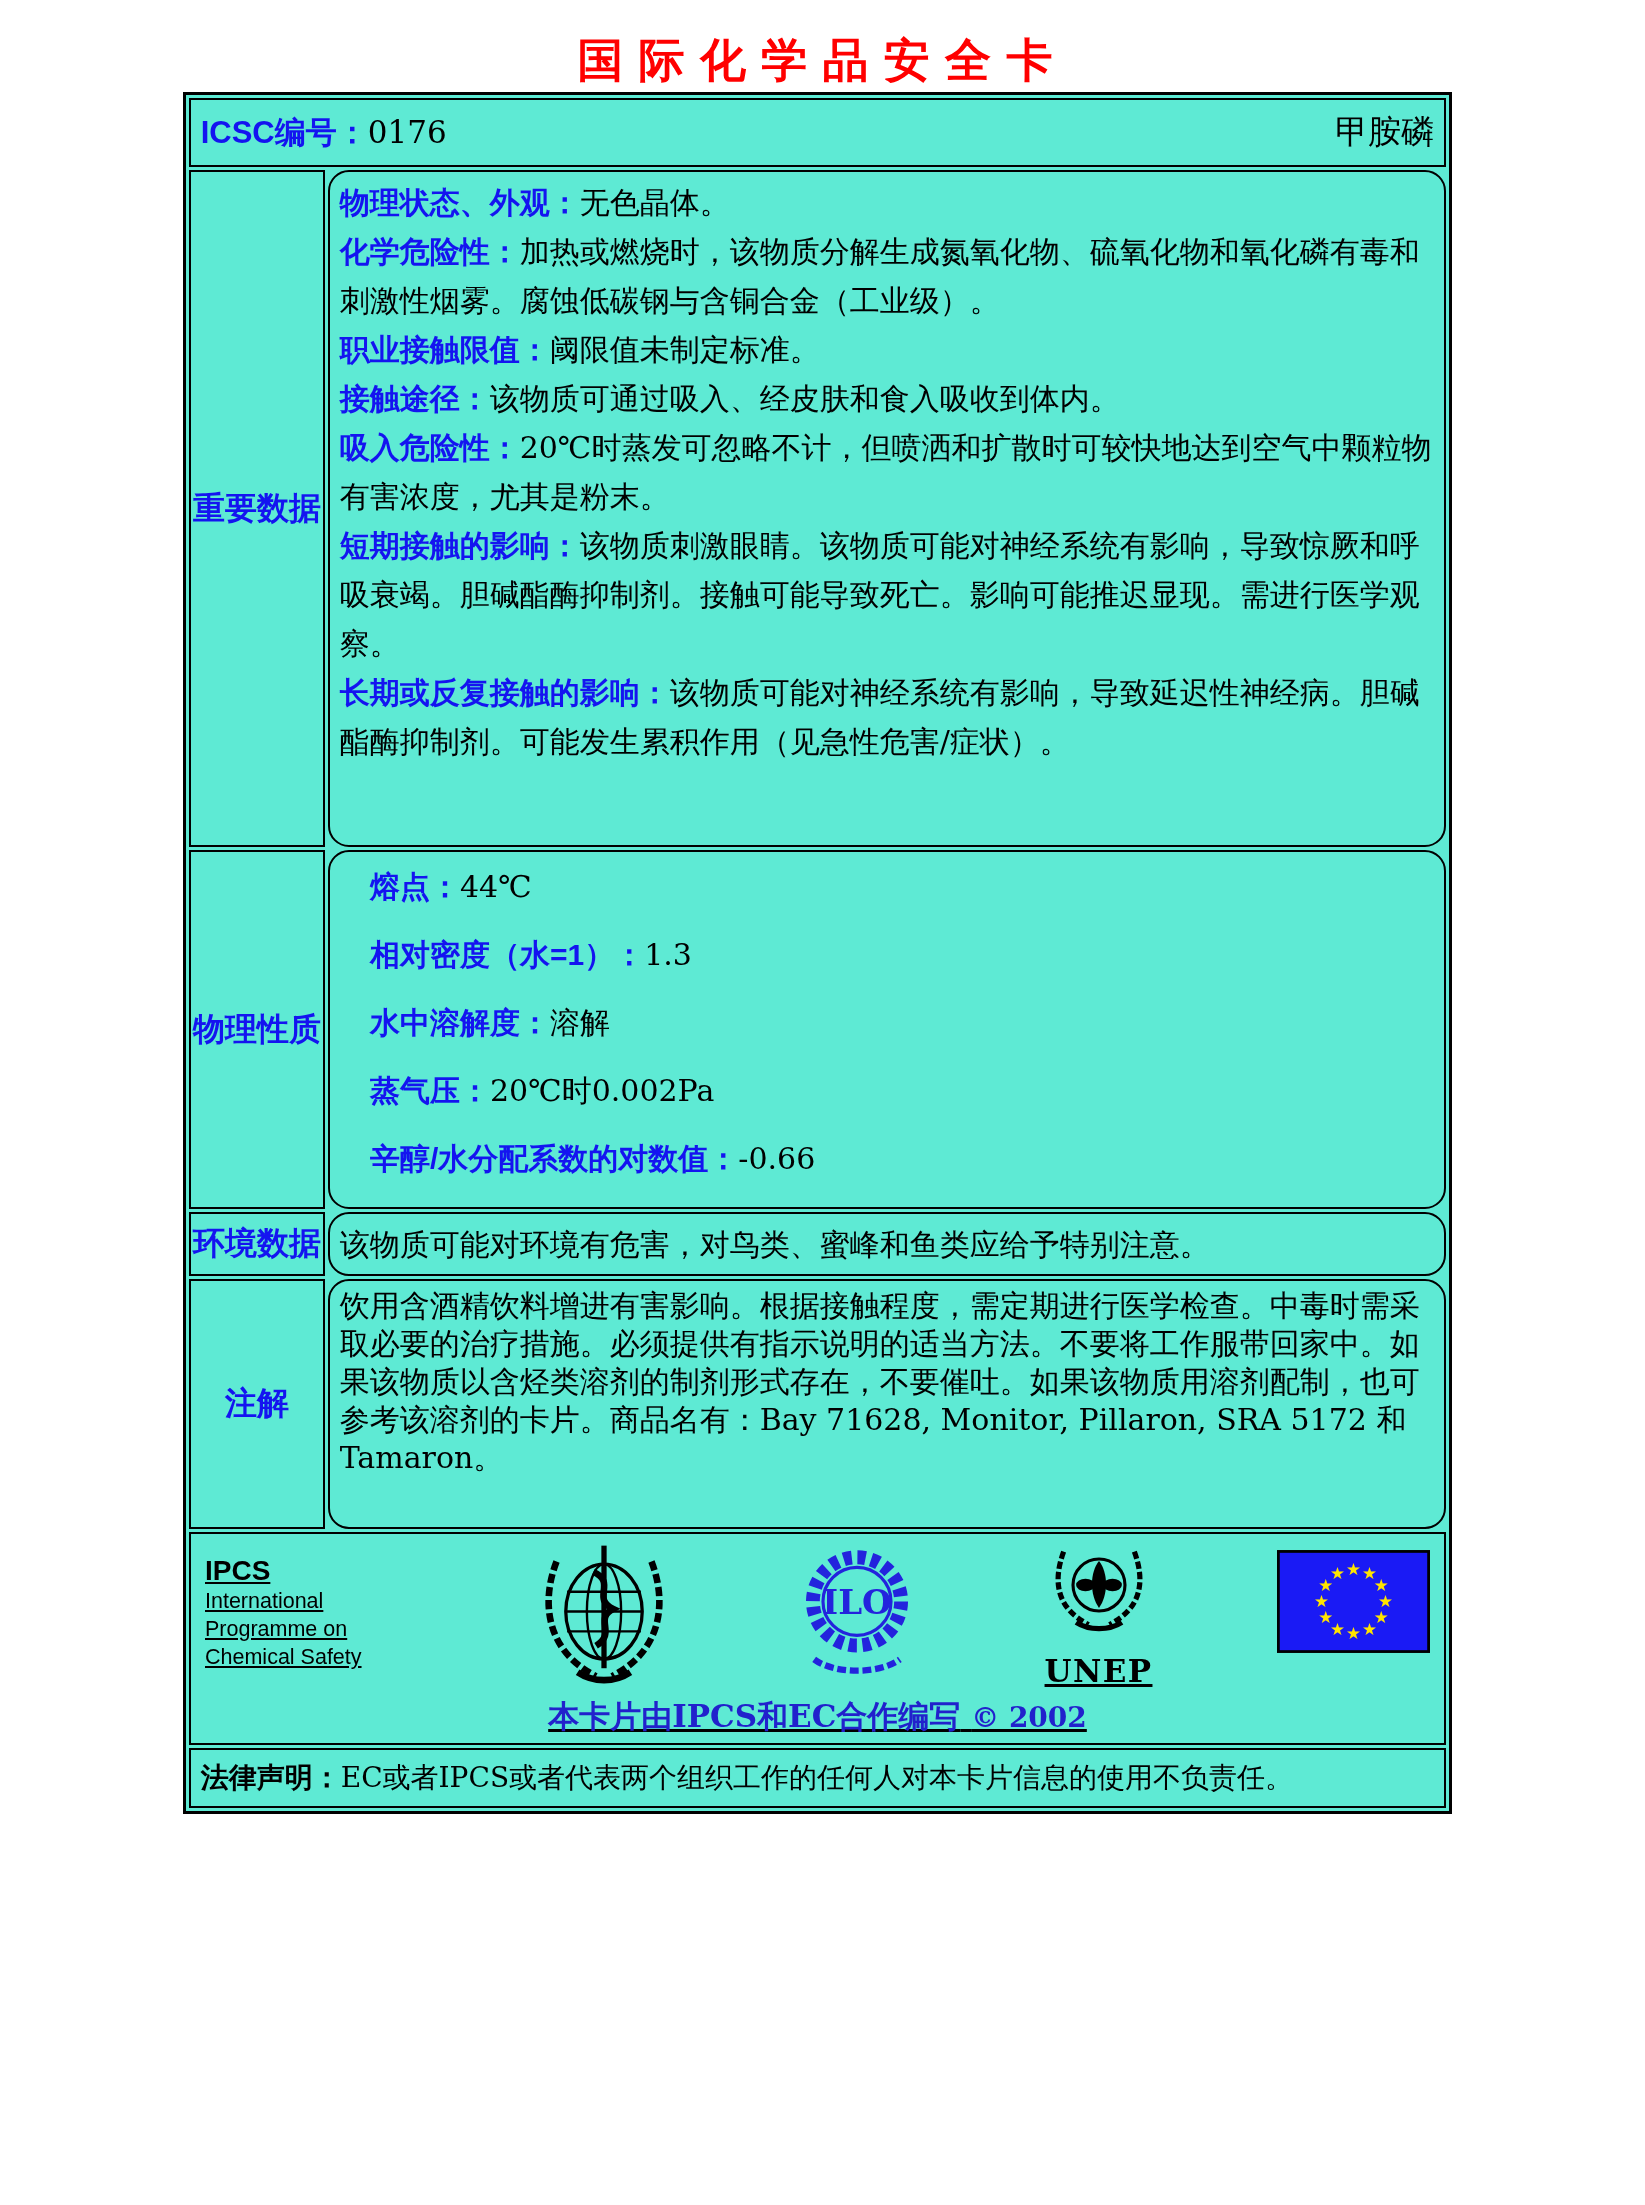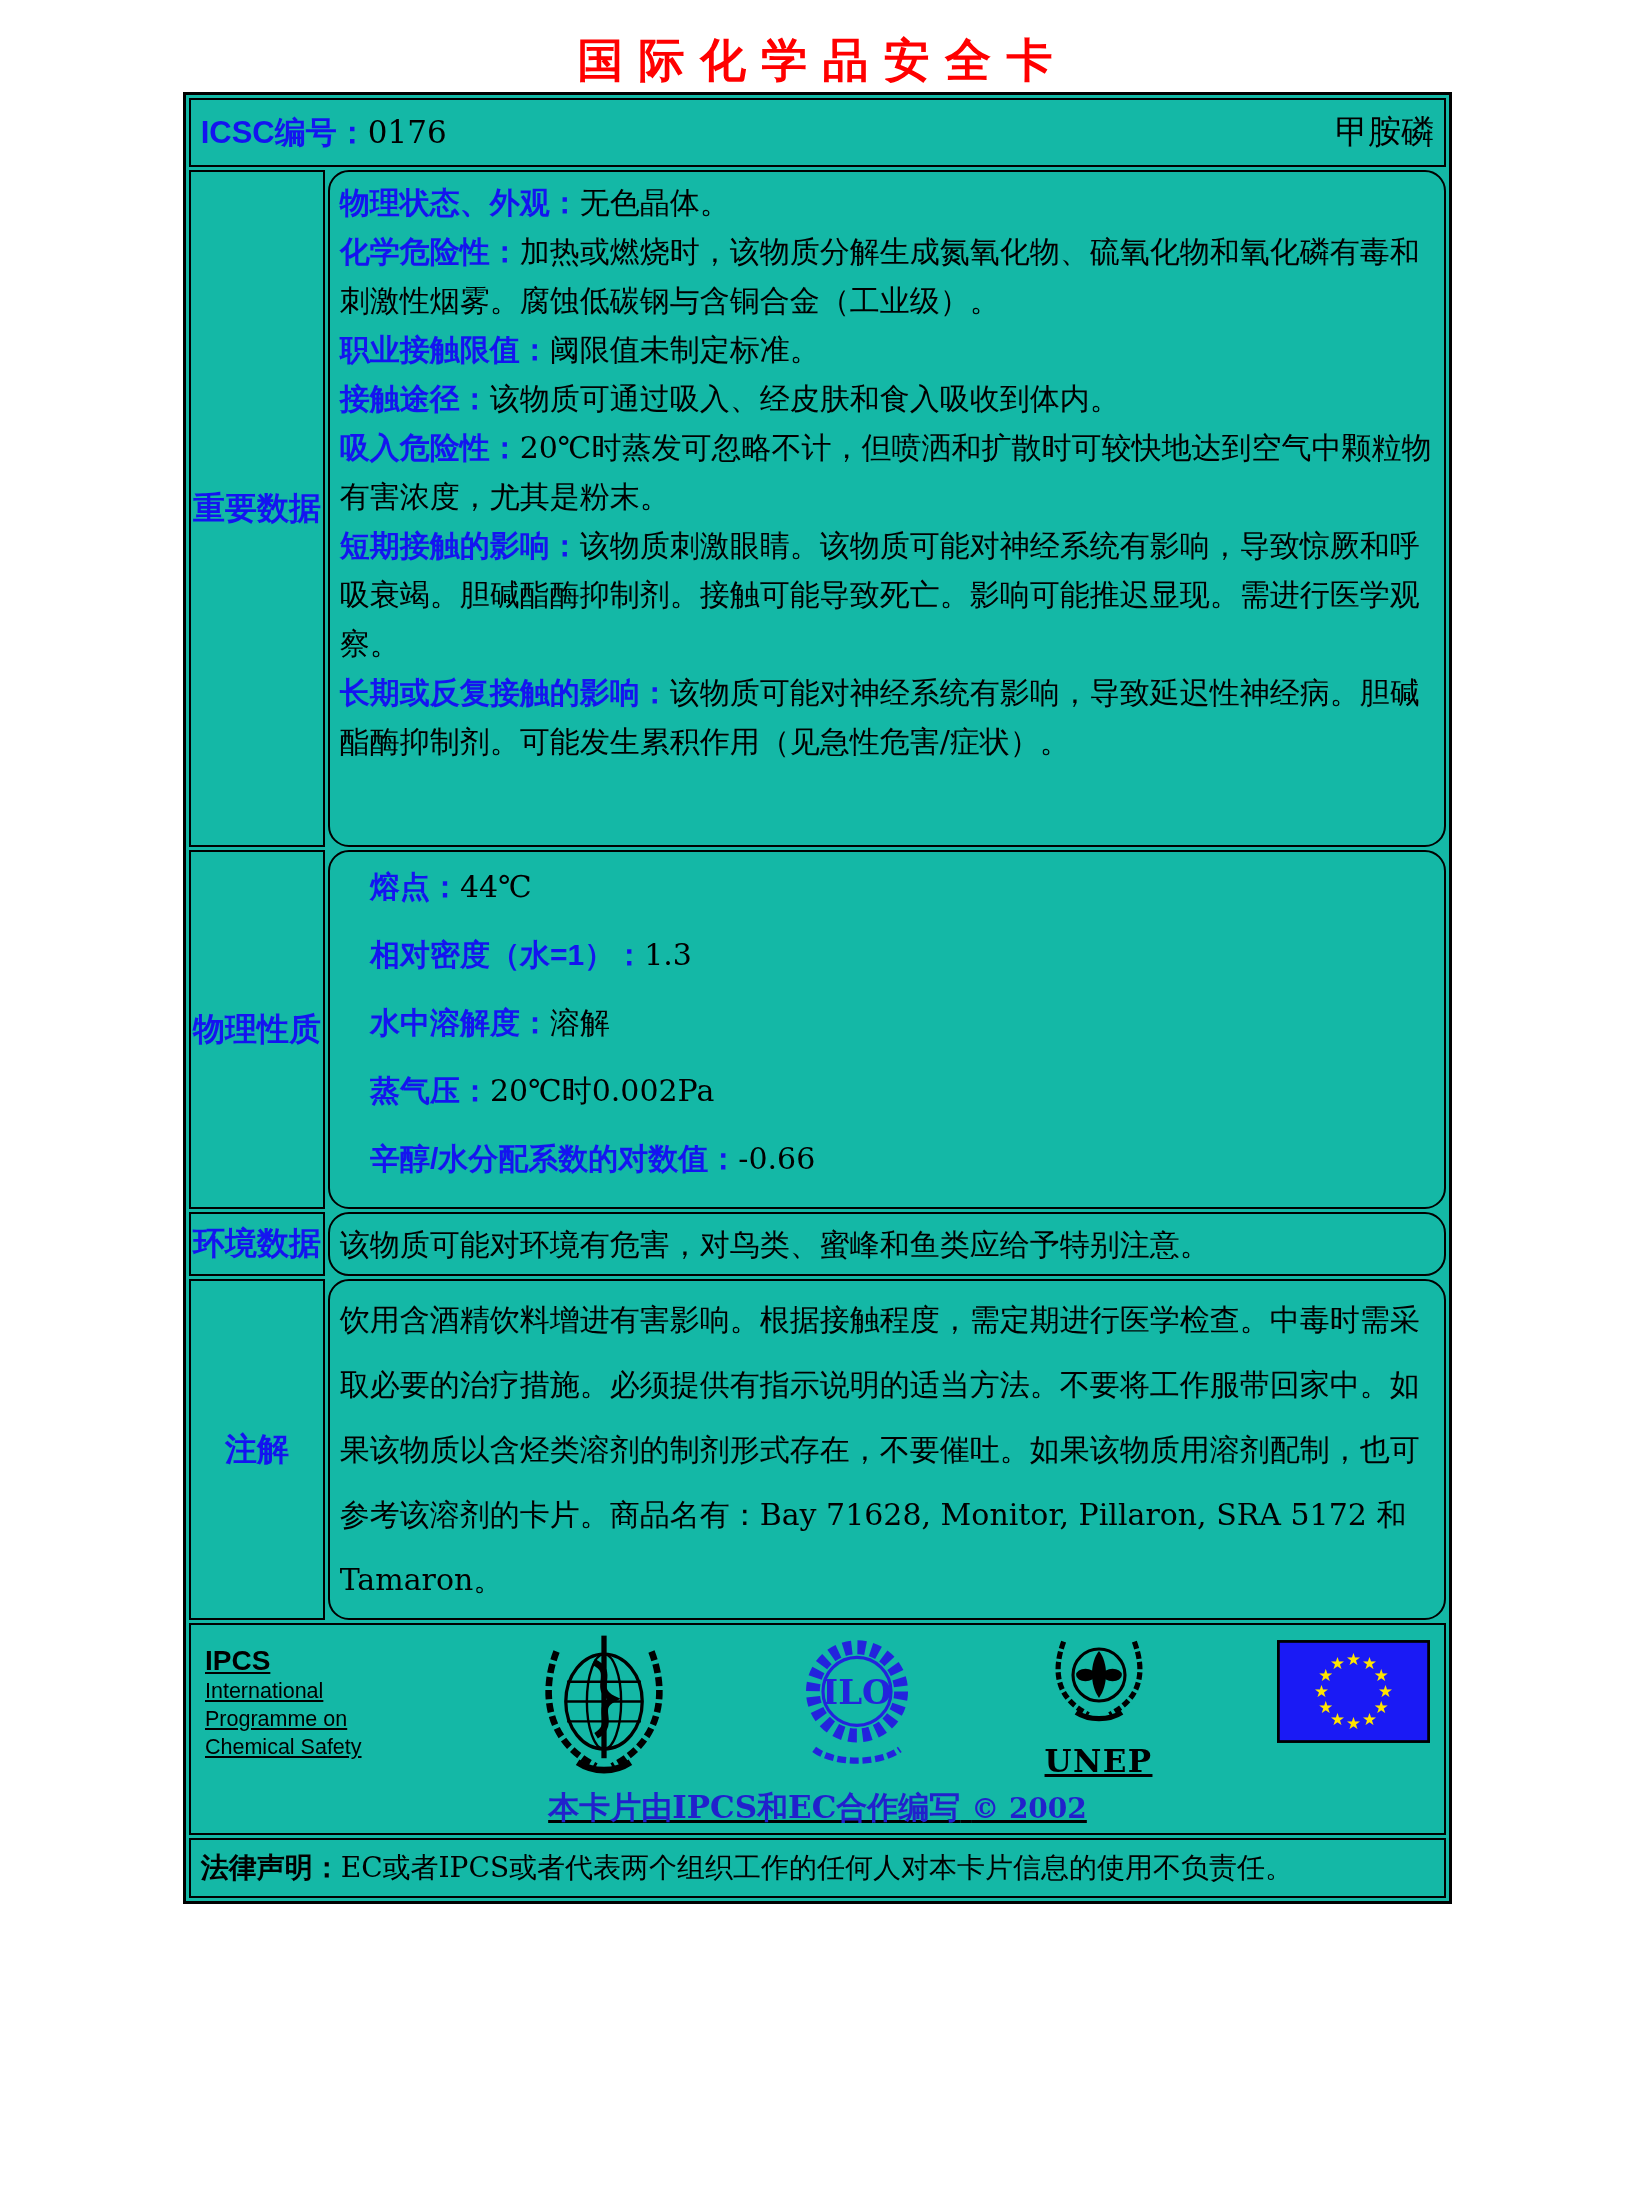--- a/index.html
+++ b/index.html
@@ -11,21 +11,21 @@
   }
   .page-title {
     position:absolute; top:30px; left:0; width:100%;
     text-align:center; color:#ff0000; font-weight:bold;
     font-size:46px; letter-spacing:15.3px;
     font-family:"DejaVu Serif","Liberation Serif",serif;
   }
   table.card {
     position:absolute; left:183px; top:92px; width:1269px;
     border:3.5px solid #000; border-collapse:separate; border-spacing:3.5px;
-    background:#14b8a6;
+    background:#5eead4;
   }
   td { border:2.1px solid #000; vertical-align:middle; }
   td.row-label {
     width:136px; text-align:center; color:#1414f0;
     font-family:"Liberation Sans","DejaVu Sans",sans-serif;
     font-weight:bold; font-size:32px;
   }
   td.content {
     padding:5.6px 9.7px; font-size:30px; line-height:49px; color:#000;
     overflow-wrap:break-word;
@@ -105,21 +105,21 @@
     </td>
   </tr>
 
   <tr>
     <td class="row-label">环境数据</td>
     <td class="content" style="height:56px;">该物质可能对环境有危害，对鸟类、蜜峰和鱼类应给予特别注意。</td>
   </tr>
 
   <tr>
     <td class="row-label">注解</td>
-    <td class="content top" style="height:250px; line-height:65px;">饮用含酒精饮料增进有害影响。根据接触程度，需定期进行医学检查。中毒时需采取必要的治疗措施。必须提供有指示说明的适当方法。不要将工作服带回家中。如果该物质以含烃类溶剂的制剂形式存在，不要催吐。如果该物质用溶剂配制，也可参考该溶剂的卡片。商品名有：Bay 71628, Monitor, Pillaron, SRA 5172 和 Tamaron。</td>
+    <td class="content top" style="height:250px; line-height:38px;">饮用含酒精饮料增进有害影响。根据接触程度，需定期进行医学检查。中毒时需采取必要的治疗措施。必须提供有指示说明的适当方法。不要将工作服带回家中。如果该物质以含烃类溶剂的制剂形式存在，不要催吐。如果该物质用溶剂配制，也可参考该溶剂的卡片。商品名有：Bay 71628, Monitor, Pillaron, SRA 5172 和 Tamaron。</td>
   </tr>
 
 
   <tr>
     <td class="logos-cell" colspan="2">
       <div class="logos-flex">
         <div class="ipcs-block">
           <div class="ipcs-title">IPCS</div>
           <div class="ipcs-sub">International</div>
           <div class="ipcs-sub">Programme on</div>

